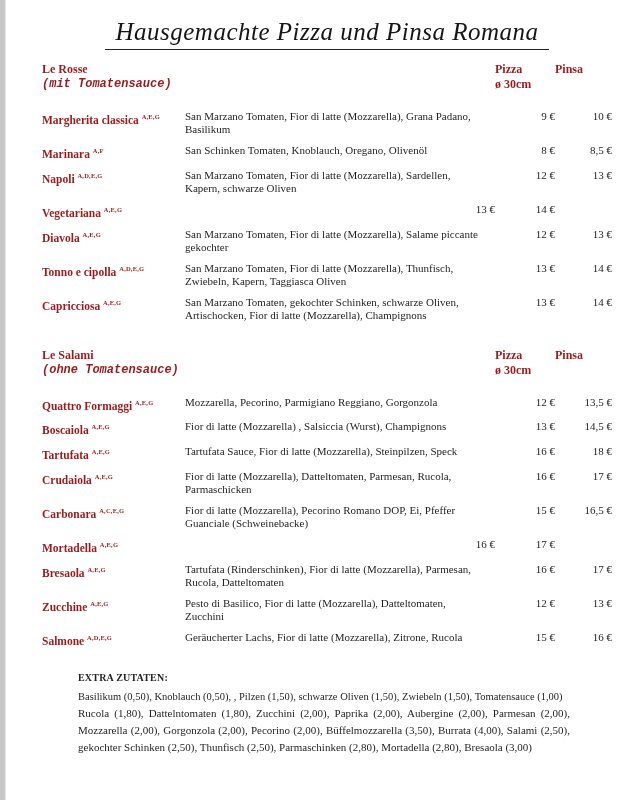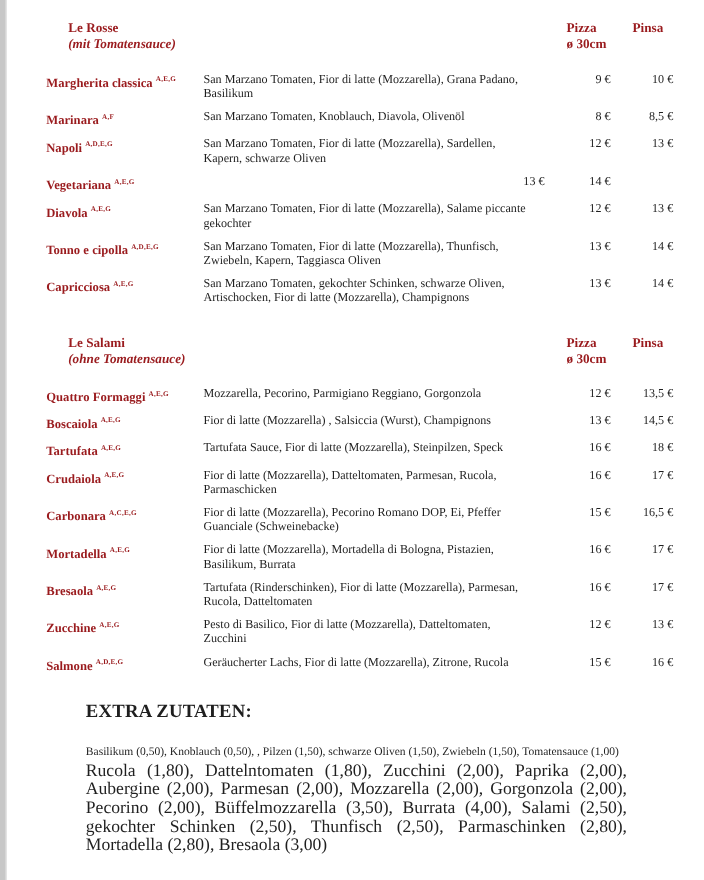--- a/index.html
+++ b/index.html
@@ -20,47 +20,50 @@
     display:inline-block; font-style:italic; font-size:25px; color:#161616;
     border-bottom:1.6px solid #232323; padding:0 10px 3px 10px;
     letter-spacing:0.5px;
   }
 
   
   .grid { display:grid; grid-template-columns:143px 310px 60px 57px; }
 
   .section { margin-bottom:0; }
   .section + .section { margin-top:26px; }
-  .section-head { margin-bottom:18px;margin-left:20px; }
+  .section-head { margin-bottom:18px; }
   .section-title, .section-subtitle, .col-head {
     color:var(--accent,#9a1b1e); font-weight:bold; font-size:12px; line-height:15px;
   }
-  .section-subtitle { font-style:italic; }
+  .section-subtitle { font-style:italic;font-family:Liberation Mono, monospace; }
   .col-head { }
 
   .row { margin-bottom:8px; }
   .item-name { color:var(--accent,#9a1b1e); font-weight:bold; font-size:11.5px; line-height:13px; padding-right:6px; }
   .allergens { font-size:6.5px; vertical-align:super; letter-spacing:0.2px; }
   .desc { font-size:11px; line-height:13px; padding-right:10px; }
   .note { font-size:10px; line-height:12.5px; }
   .price { font-size:11px; line-height:13px; text-align:right; white-space:nowrap; }
 
   
   .extras { margin:24px 0 0 36px; width:492px; }
-  .extras-heading { font-weight:bold; font-size:17px; letter-spacing:0.2px; margin-bottom:18px; }
+  .extras-heading { font-weight:bold; font-size:10px; letter-spacing:0.2px; margin-bottom:5px; }
   .extras-line1 { font-size:10.5px; line-height:17px; }
-  .extras-body { font-size:16px; line-height:17px; text-align:justify; }
+  .extras-body { font-size:11px; line-height:17px; text-align:justify; }
 </style>
 </head>
 <body style="--accent: #9a1b1e; --edge: #c7c7c7; color: rgb(31, 31, 31);">
 
 <div class="left-edge"></div>
 
 <div class="page">
 
+  <div class="title-wrap">
+    <span class="title">Hausgemachte Pizza und Pinsa Romana</span>
+  </div>
 
   <div>
       <div class="section">
     <div class="grid section-head">
       <div>
         <div class="section-title">Le Rosse</div>
         <div class="section-subtitle">(mit Tomatensauce)</div>
       </div>
       <div></div>
       <div class="col-head">
@@ -83,21 +86,21 @@
     </div>
     <div class="price">9 €</div>
     <div class="price">10 €</div>
   </div>
           <div class="grid row">
     <div class="item-name">
       <span>Marinara</span>
       <span class="allergens">A,F</span>
     </div>
     <div class="desc">
-      <div>San Marzano Tomaten, Knoblauch, Diavola, Olivenöl</div>
+      <div>San Schinken Tomaten, Knoblauch, Oregano, Olivenöl</div>
 
     </div>
     <div class="price">8 €</div>
     <div class="price">8,5 €</div>
   </div>
           <div class="grid row">
     <div class="item-name">
       <span>Napoli</span>
       <span class="allergens">A,D,E,G</span>
     </div>
@@ -228,24 +231,20 @@
 
     </div>
     <div class="price">15 €</div>
     <div class="price">16,5 €</div>
   </div>
           <div class="grid row">
     <div class="item-name">
       <span>Mortadella</span>
       <span class="allergens">A,E,G</span>
     </div>
-    <div class="desc">
-      <div>Fior di latte (Mozzarella), Mortadella di Bologna, Pistazien, Basilikum, Burrata</div>
-
-    </div>
     <div class="price">16 €</div>
     <div class="price">17 €</div>
   </div>
           <div class="grid row">
     <div class="item-name">
       <span>Bresaola</span>
       <span class="allergens">A,E,G</span>
     </div>
     <div class="desc">
       <div>Tartufata (Rinderschinken), Fior di latte (Mozzarella), Parmesan, Rucola, Datteltomaten</div>

